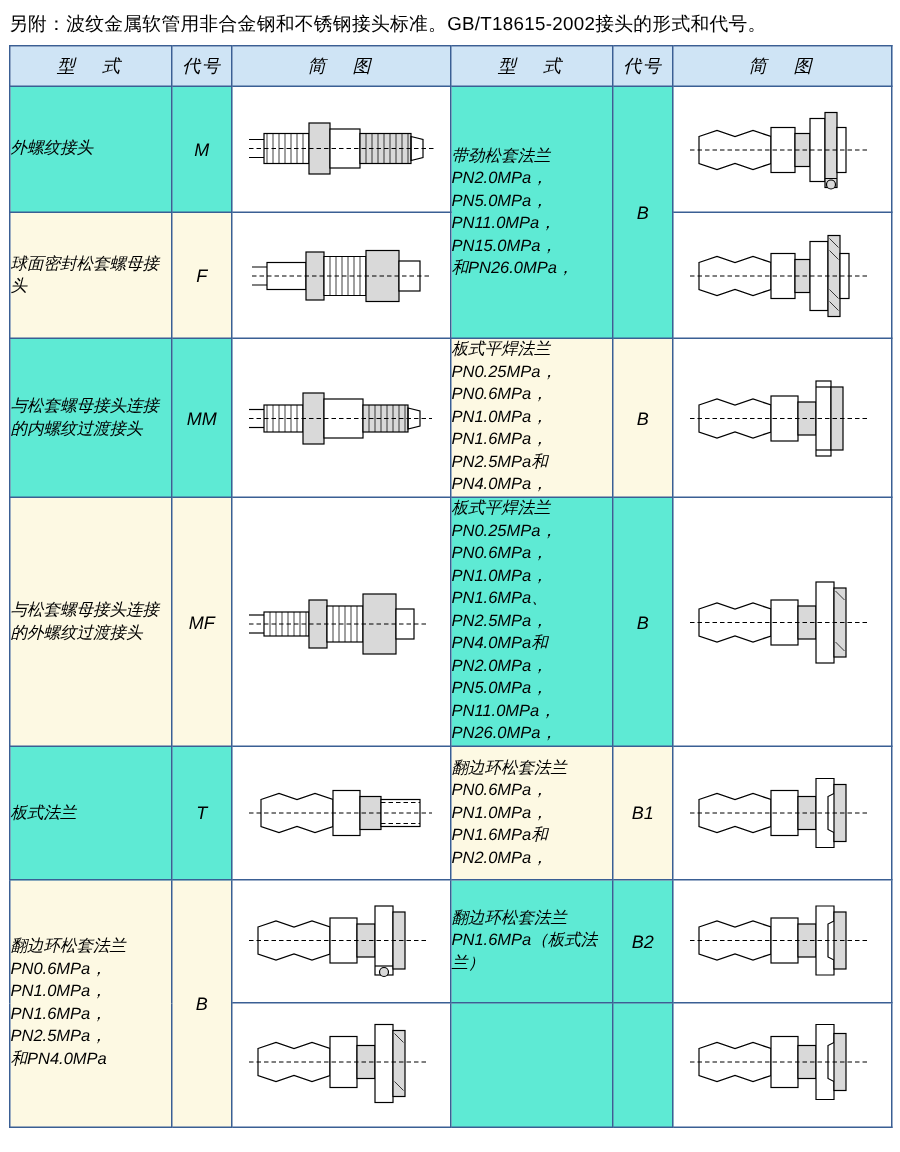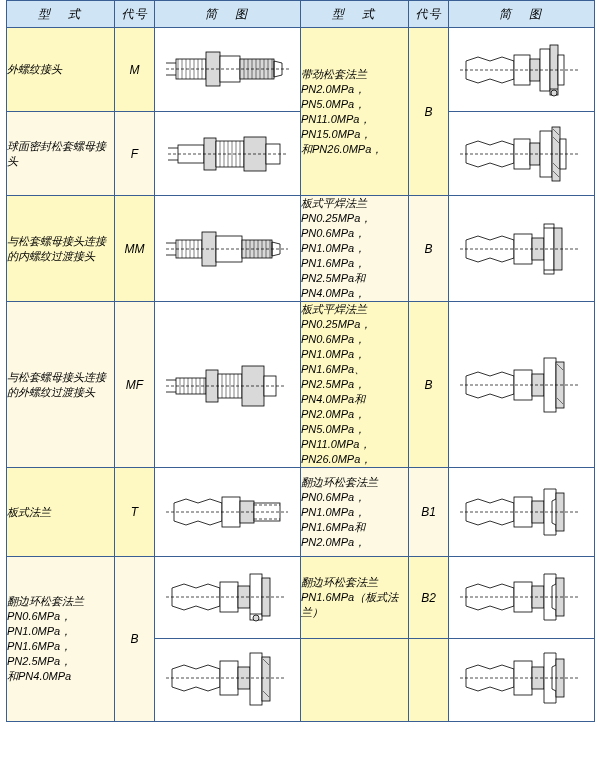--- a/index.html
+++ b/index.html
@@ -64,40 +64,41 @@
     text-align: center;
     vertical-align: middle;
   }
   .fig-cell {
     text-align: center;
     vertical-align: middle;
     background: #ffffff;
     padding: 0;
   }
   .yellow { background: #fdf9e3; }
-  .white  { background: #fef9c3; }
+  .white  { background: #5eead4; }
   .fig-wrap {
     display: flex;
     align-items: center;
     justify-content: center;
     width: 100%;
     height: 100%;
   }
   svg { display: block; }
   .ln { stroke: #000; stroke-width: 0.8; fill: none; }
   .fillw { fill: #ffffff; stroke: #000; stroke-width: 0.8; }
   .fillg { fill: #d9d9d9; stroke: #000; stroke-width: 0.8; }
   .dash { stroke: #000; stroke-width: 0.7; fill: none; stroke-dasharray: 3 2; }
   .thin { stroke: #000; stroke-width: 0.5; fill: none; }
 </style>
 </head>
 <body>
 
 <div class="page">
 
+  <div class="caption">另附：波纹金属软管用非合金钢和不锈钢接头标准。GB/T18615-2002接头的形式和代号。</div>
 
   <table class="main">
     <colgroup>
       <col style="width:108px">
       <col style="width:40px">
       <col style="width:146px">
       <col style="width:108px">
       <col style="width:40px">
       <col style="width:146px">
     </colgroup>

